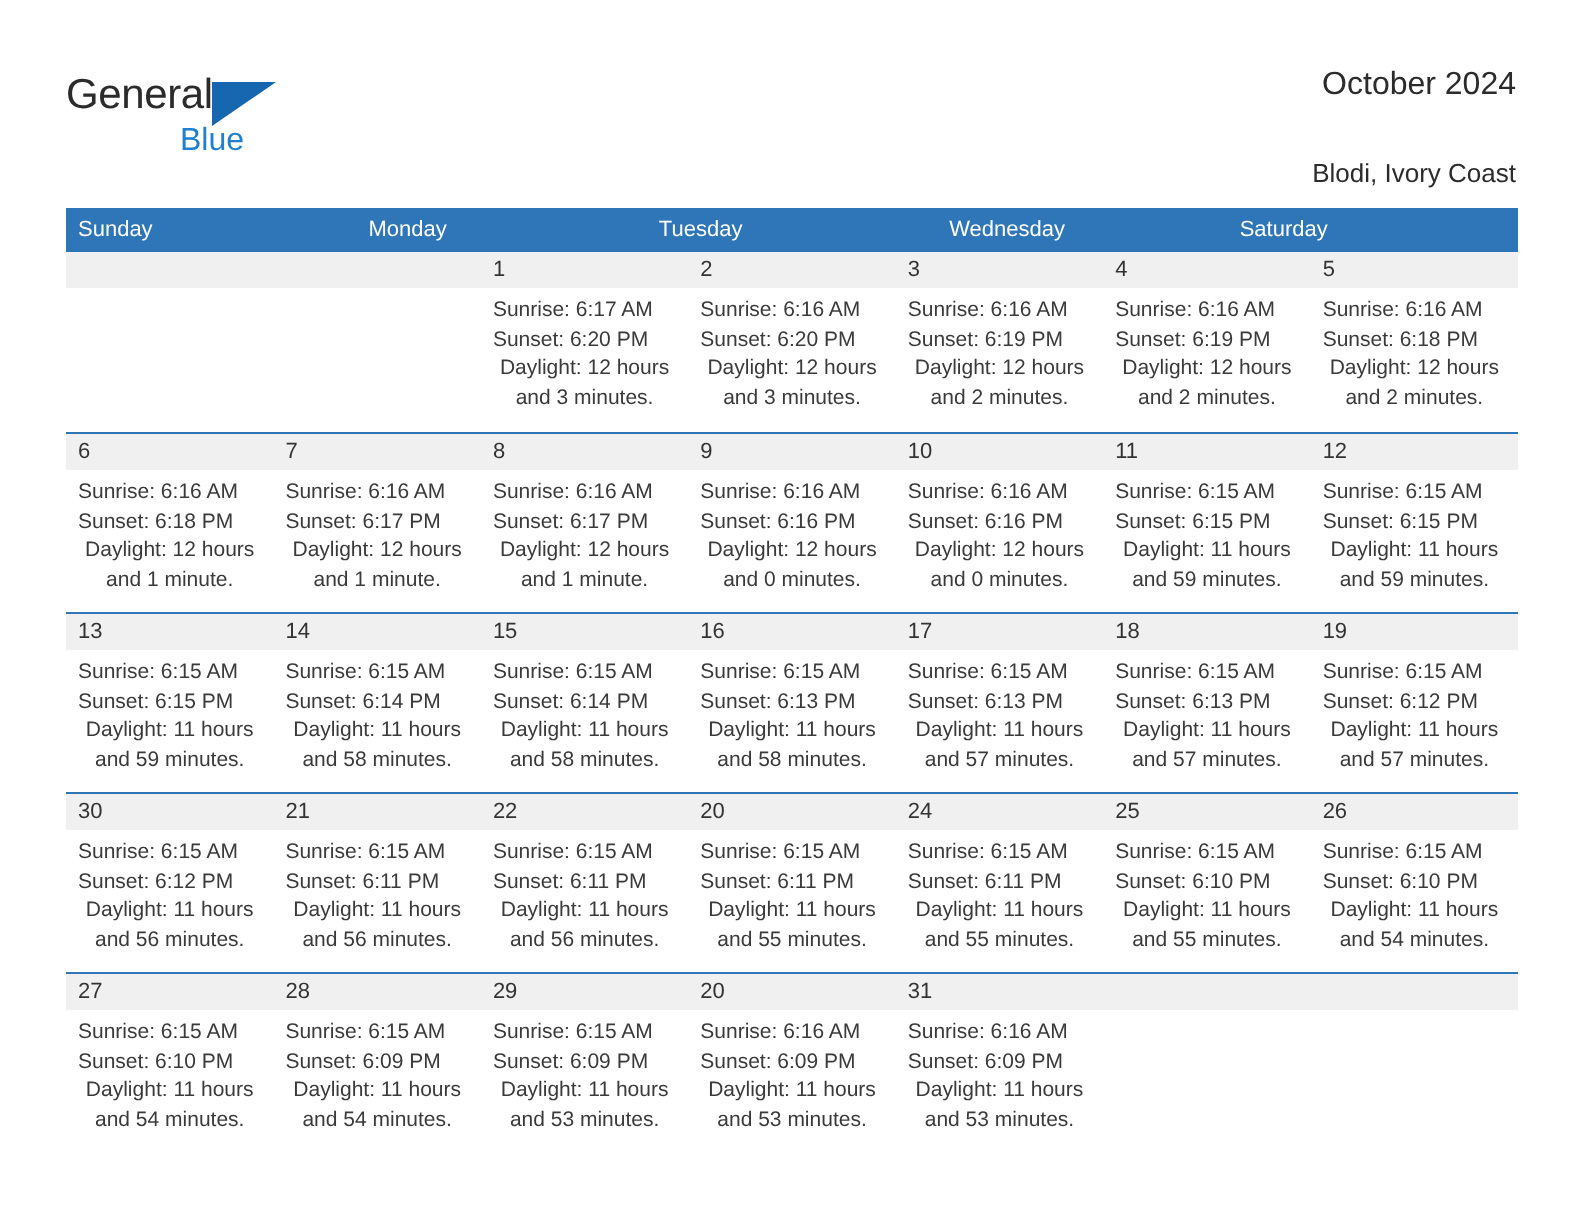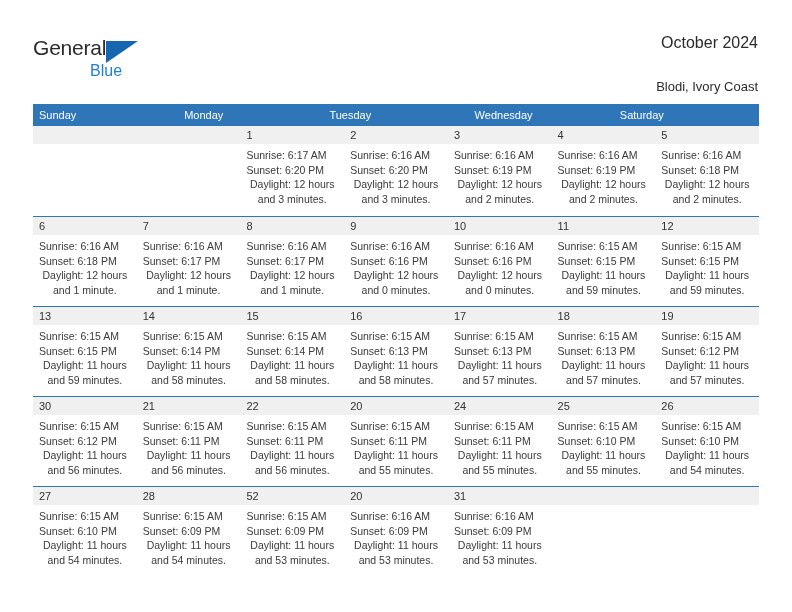--- a/index.html
+++ b/index.html
@@ -398,21 +398,21 @@
       </div>
       <div class="day">
         <div class="day-num-band">28</div>
         <div class="day-info">
           <div>Sunrise: 6:15 AM</div>
           <div>Sunset: 6:09 PM</div>
           <div class="daylight">Daylight: 11 hours and 54 minutes.</div>
         </div>
       </div>
       <div class="day">
-        <div class="day-num-band">52</div>
+        <div class="day-num-band">29</div>
         <div class="day-info">
           <div>Sunrise: 6:15 AM</div>
           <div>Sunset: 6:09 PM</div>
           <div class="daylight">Daylight: 11 hours and 53 minutes.</div>
         </div>
       </div>
       <div class="day">
         <div class="day-num-band">20</div>
         <div class="day-info">
           <div>Sunrise: 6:16 AM</div>

